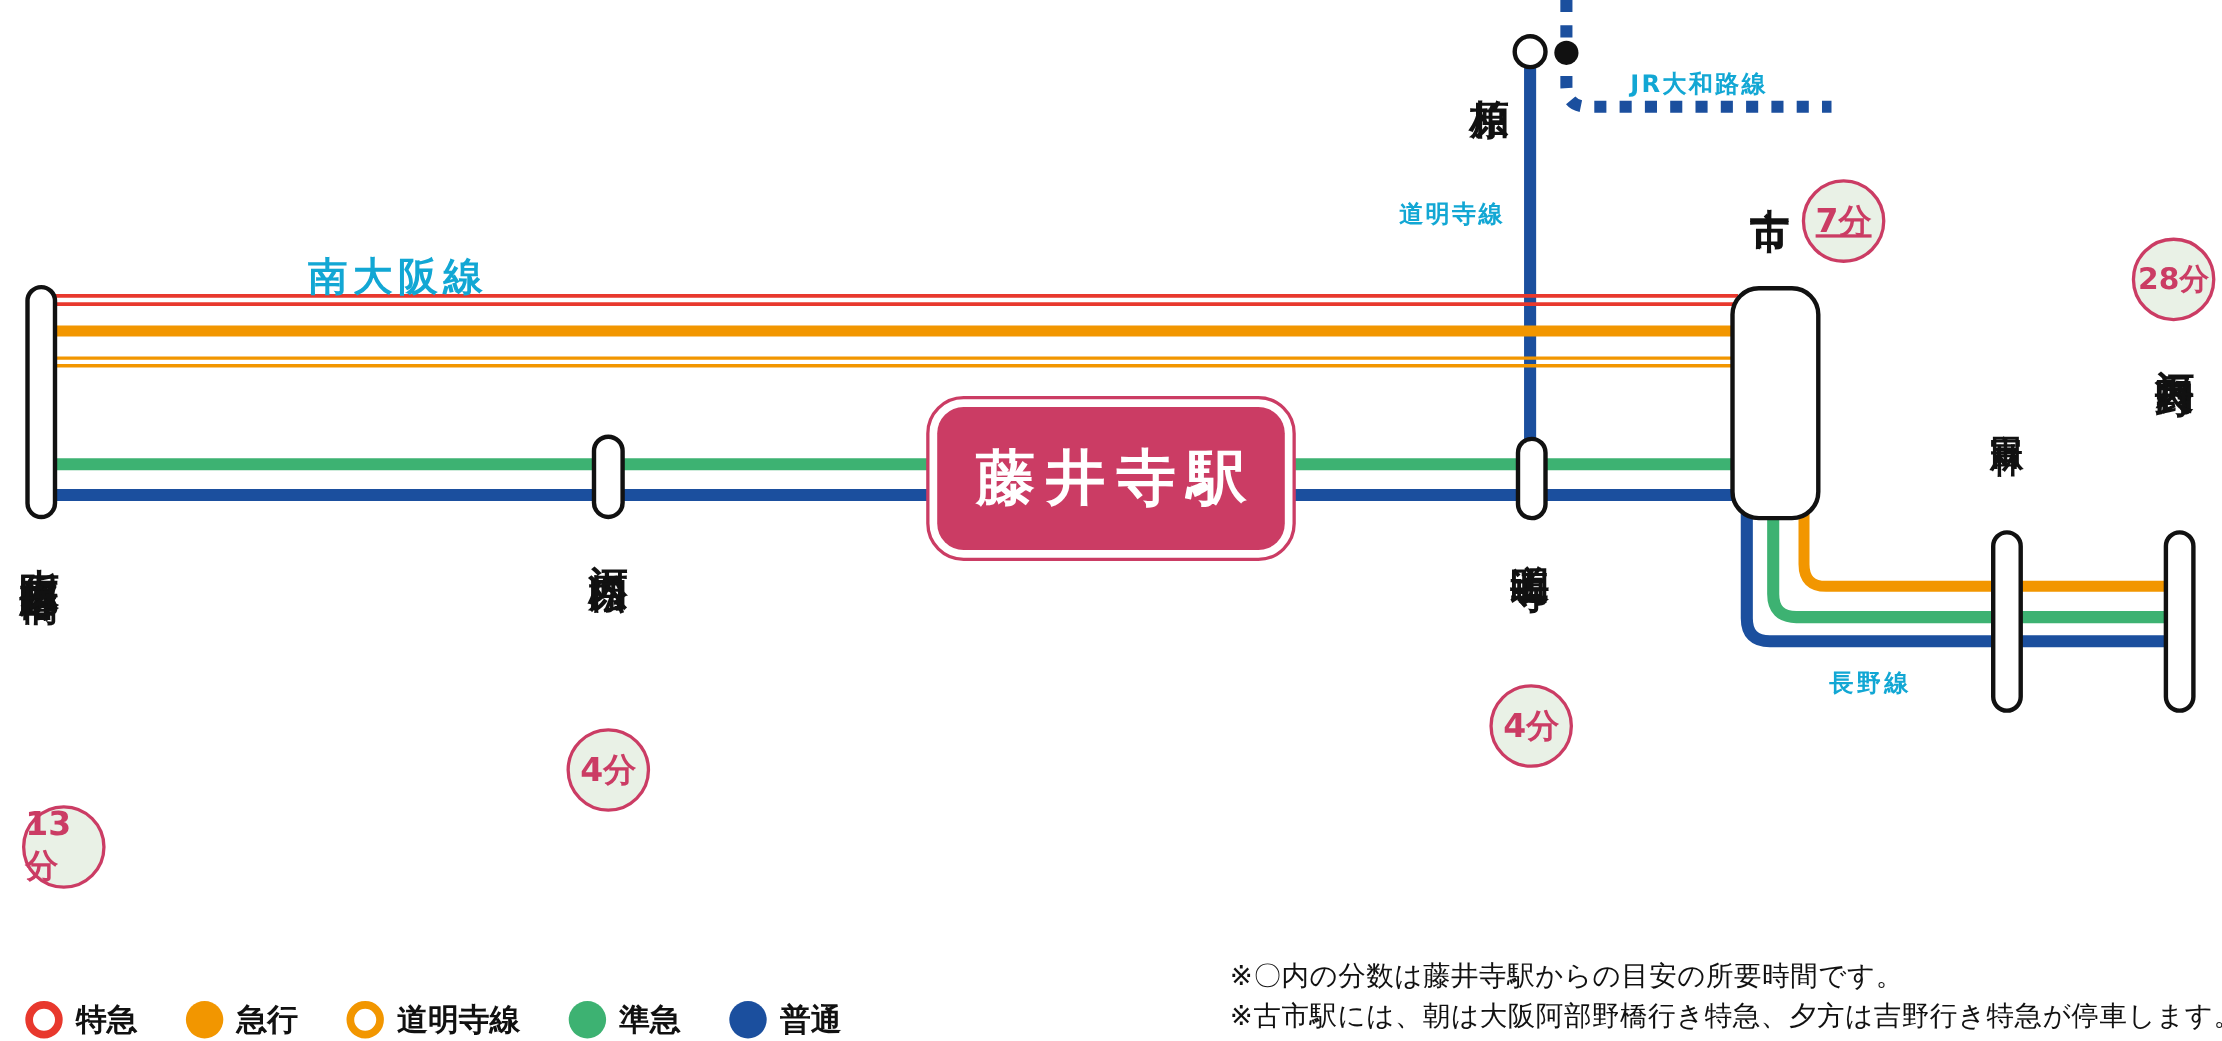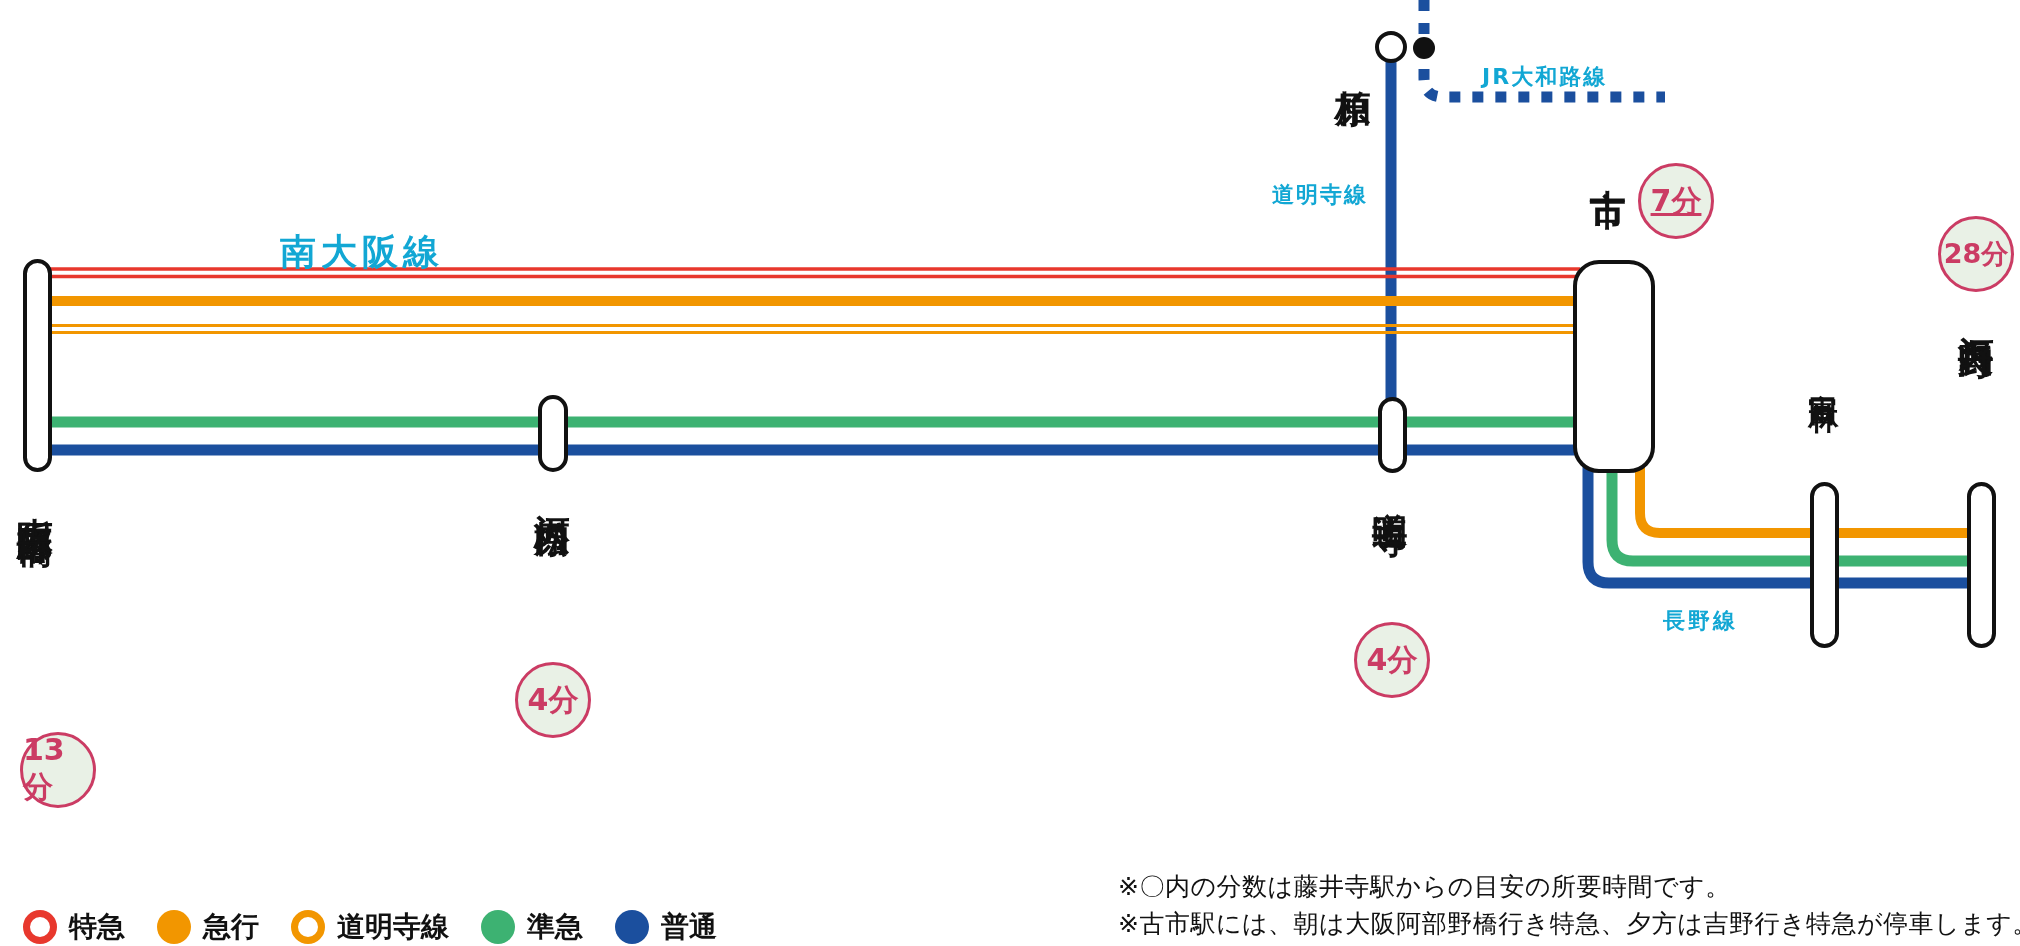--- a/index.html
+++ b/index.html
@@ -56,21 +56,21 @@
   .time-badge{
     position:absolute; width:76px; height:76px; border-radius:50%;
     background:var(--badge_fill); border:3px solid var(--crimson);
     box-sizing:border-box; display:flex; align-items:center; justify-content:center;
     color:var(--crimson); font-weight:800; font-size:30px;
   }
   .time-badge.wide{font-size:27px;}
 
   
   .legend{
-    position:absolute; left:23px; top:908px; display:flex; align-items:center; gap:32px;
+    position:absolute; left:23px; top:908px; display:flex; align-items:center; gap:44px;
   }
   .legend-item{display:flex; align-items:center; gap:12px;}
   .legend-circle{width:34px; height:34px; border-radius:50%; box-sizing:border-box; flex:0 0 auto;} .ring-red{background:#fff; border:7px solid var(--red);}
   .dot-orange{background:var(--orange);} .ring-orange{background:#fff; border:7px solid var(--orange);}
   .dot-green{background:var(--green);} .dot-blue{background:var(--blue);}
   .legend-label{font-size:28px; font-weight:bold; color:var(--ink); white-space:nowrap;}
 
   
   .notes{position:absolute; left:1118px; top:868px; color:var(--ink);}
   .notes p{margin:0; font-size:25px; line-height:37px; letter-spacing:0.5px; white-space:nowrap;}
@@ -105,20 +105,23 @@
 
   <div class="pill" style="left:23px; top:259px; width:29px; height:213px; border-radius:15px;"></div>
   <div class="pill" style="left:538px; top:395px; width:30px; height:77px; border-radius:15px;"></div>
   <div class="pill" style="left:1378px; top:397px; width:29px; height:76px; border-radius:15px;"></div>
   <div class="pill" style="left:1573px; top:260px; width:82px; height:213px; border-radius:26px;"></div>
   <div class="pill" style="left:1810px; top:482px; width:29px; height:166px; border-radius:15px;"></div>
   <div class="pill" style="left:1967px; top:482px; width:29px; height:166px; border-radius:15px;"></div>
   <div class="circle" style="left:1375px; top:31px; width:32px; height:32px; background:#fff; border:4px solid var(--ink);"></div>
   <div class="circle" style="left:1413px; top:37px; width:22px; height:22px; background:var(--ink);"></div>
 
+  <div class="fujiidera">
+    <div class="fujiidera-inner">藤井寺駅</div>
+  </div>
 
   <div class="vname" style="left:16px; top:488px;">大阪阿部野橋</div>
   <div class="vname" style="left:533px; top:486px;">河内松原</div>
   <div class="vname" style="left:1371px; top:485px;">道明寺</div>
   <div class="vname" style="left:1334px; top:62px;">柏原</div>
   <div class="vname" style="left:1589px; top:160px;">古市</div>
   <div class="vname small" style="left:1808px; top:370px;">富田林</div>
   <div class="vname" style="left:1957px; top:308px;">河内長野</div>
 
   <div class="line-label" style="left:280px; top:228px; font-size:36px;">南大阪線</div>

